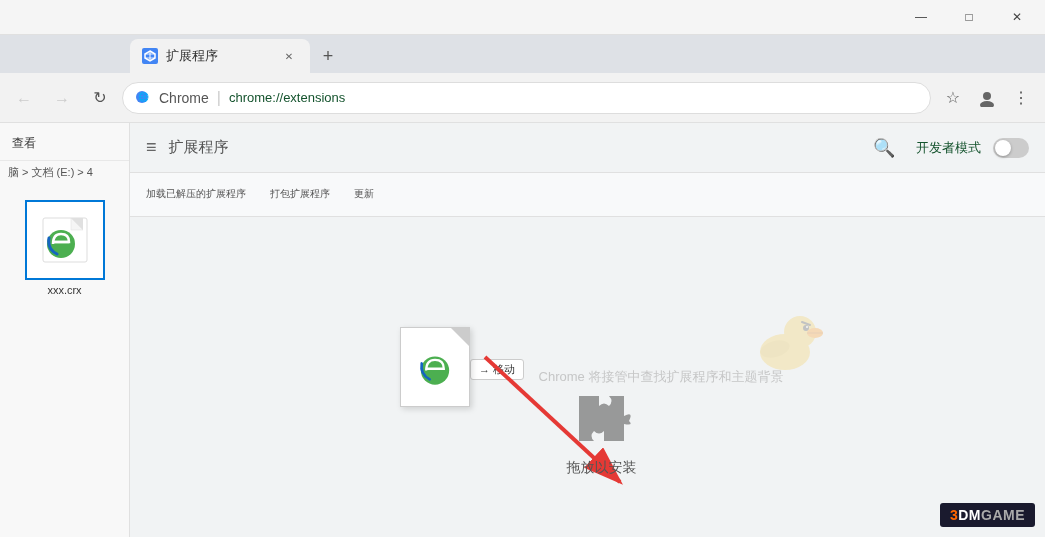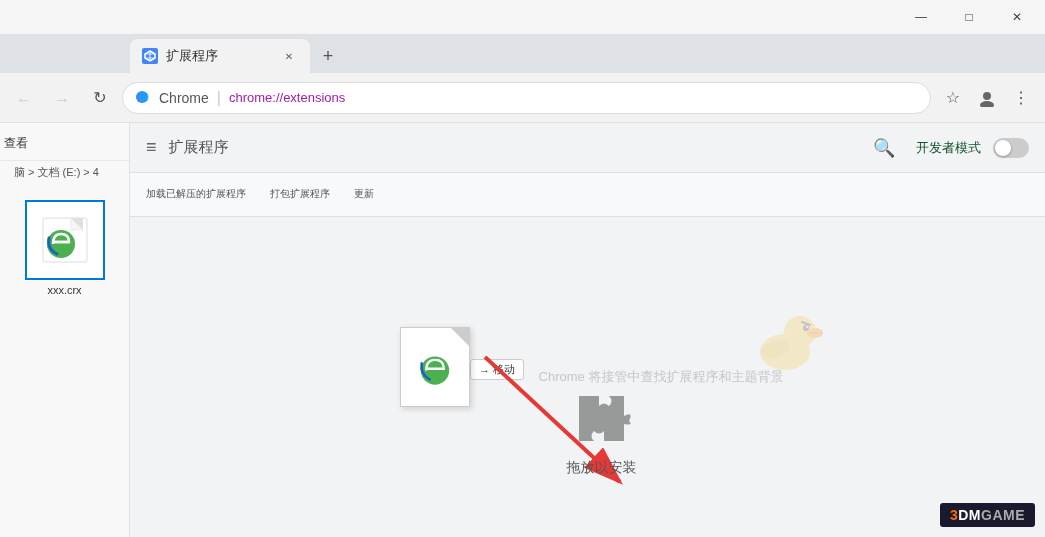--- a/index.html
+++ b/index.html
@@ -154,21 +154,21 @@
       color: #ccc;
       font-size: 16px;
     }
 
     .url-chrome-text {
       color: #555;
       font-size: 14px;
     }
 
     .url-path {
-      color: #a21caf;
+      color: #14532d;
       font-weight: 500;
       font-size: 13px;
     }
 
     .toolbar-icons {
       display: flex;
       align-items: center;
       gap: 2px;
     }
 
@@ -197,28 +197,28 @@
     .left-panel {
       width: 130px;
       background: #f8f8f8;
       border-right: 1px solid #e0e0e0;
       display: flex;
       flex-direction: column;
       padding: 8px 0;
     }
 
     .left-panel-menu {
-      padding: 4px 4px;
+      padding: 4px 12px;
       font-size: 12px;
       color: #333;
       cursor: pointer;
     }
 
     .breadcrumb {
-      padding: 4px 14px;
+      padding: 4px 8px;
       font-size: 11px;
       color: #555;
       border-top: 1px solid #e8e8e8;
       margin-top: 4px;
     }
 
     
     .file-item-container {
       padding: 8px;
       display: flex;

